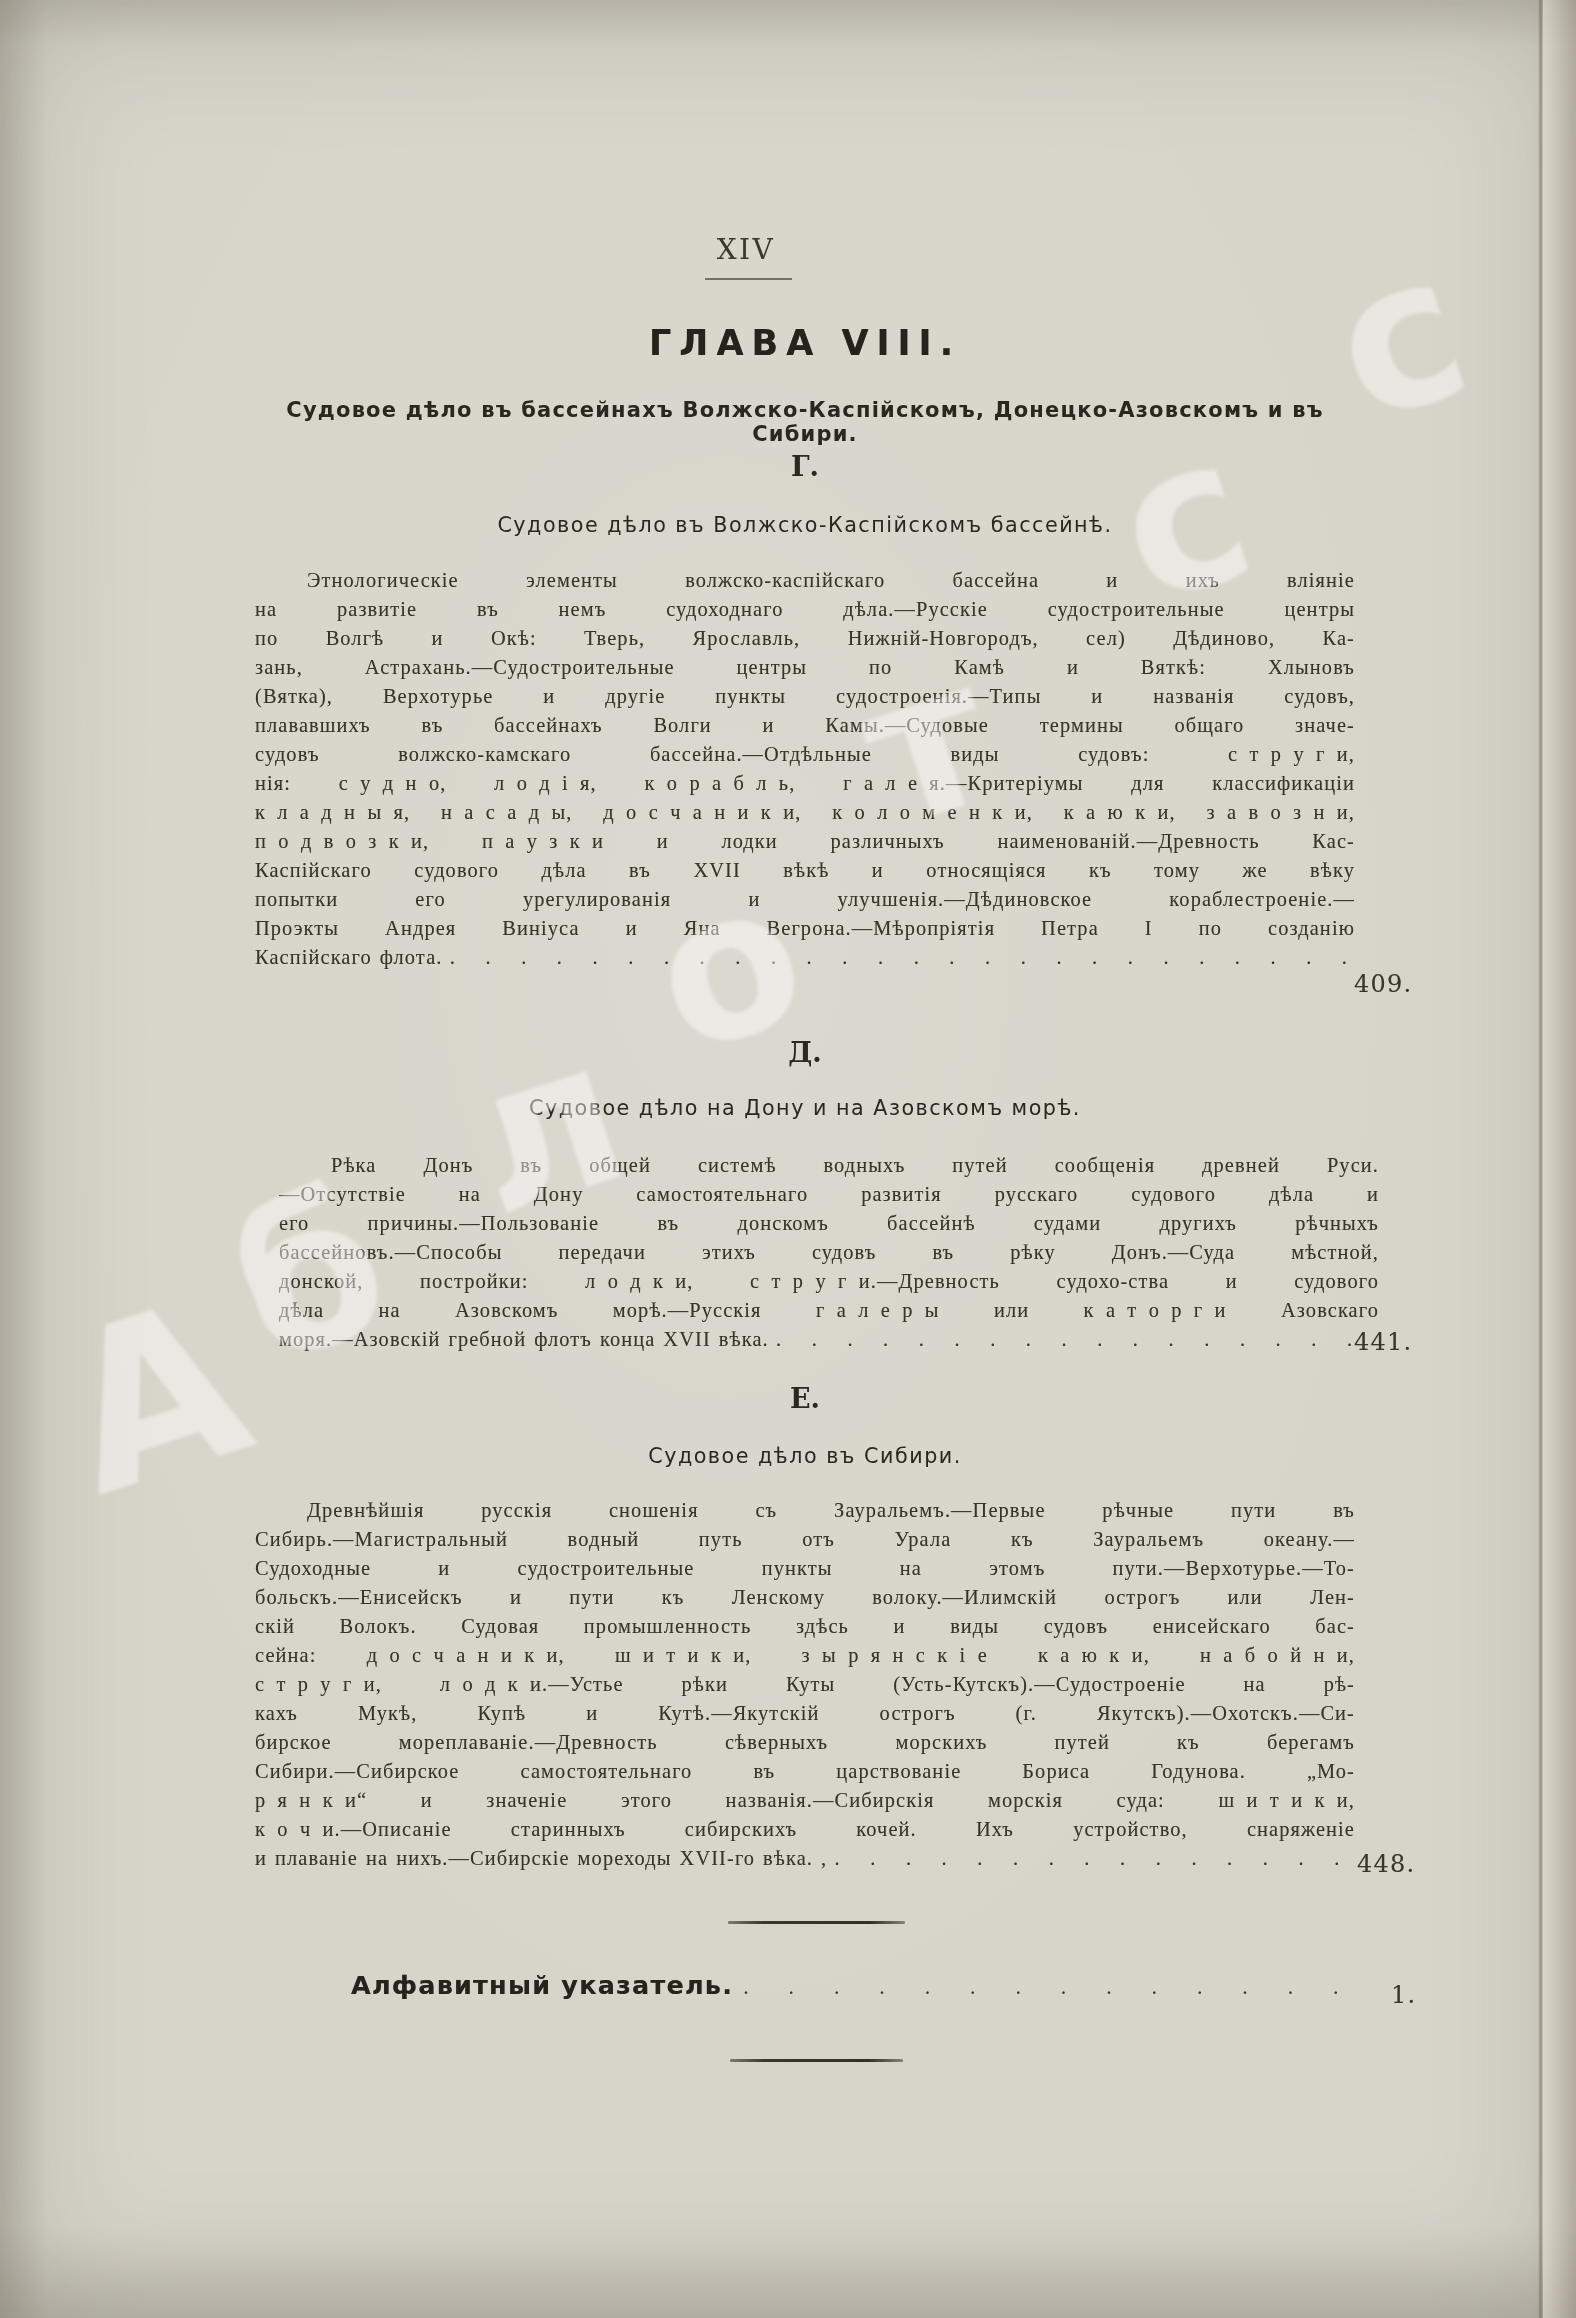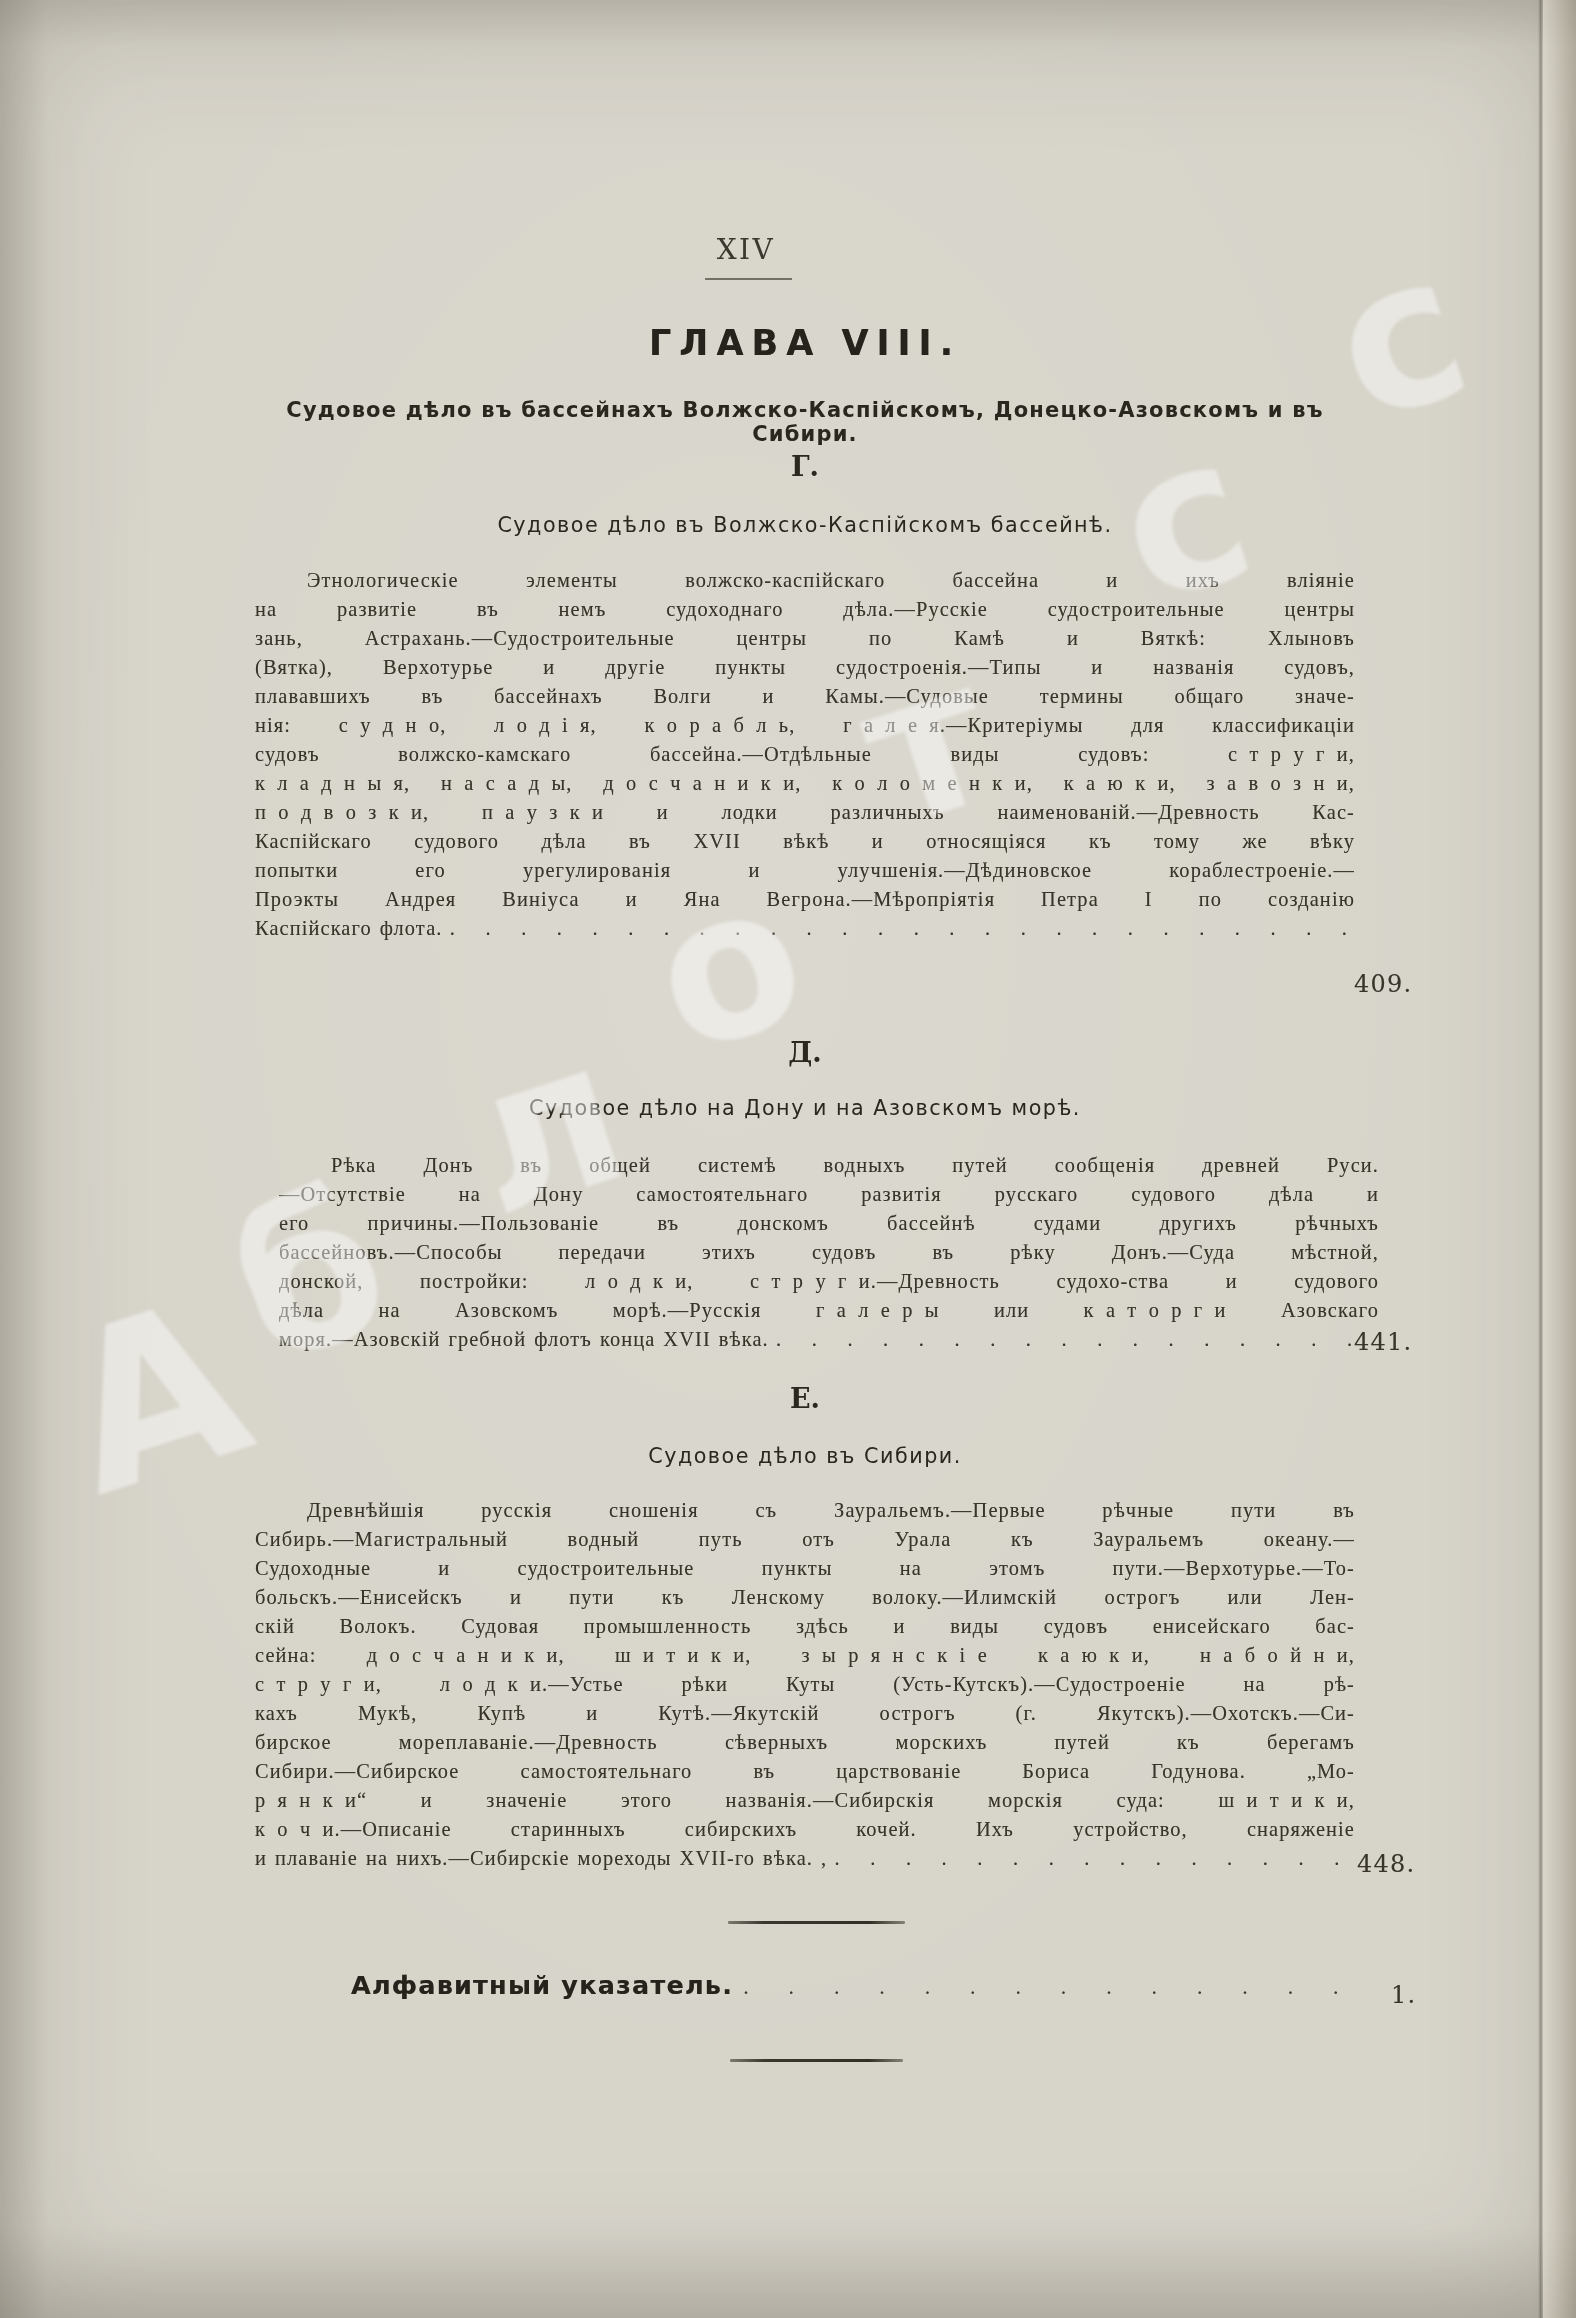--- a/index.html
+++ b/index.html
@@ -91,25 +91,26 @@
   <div class="folio-rule"></div>
 
   <h1 class="chapter">ГЛАВА VIII.</h1>
   <h2 class="subtitle">Судовое дѣло въ бассейнахъ Волжско-Каспійскомъ, Донецко-Азовскомъ и въ Сибири.</h2>
 
   <div class="sec-letter s0-letter">Г.</div>
   <div class="sec-title s0-title">Судовое дѣло въ Волжско-Каспійскомъ бассейнѣ.</div>
   <div class="sec-lines s0-lines">
       <div class="line indent">Этнологическіе элементы волжско-каспійскаго бассейна и ихъ вліяніе</div>
       <div class="line">на развитіе въ немъ судоходнаго дѣла.—Русскіе судостроительные центры</div>
+      <div class="line">по Волгѣ и Окѣ: Тверь, Ярославль, Нижній-Новгородъ, сел) Дѣдиново, Ка-</div>
       <div class="line">зань, Астрахань.—Судостроительные центры по Камѣ и Вяткѣ: Хлыновъ</div>
       <div class="line">(Вятка), Верхотурье и другіе пункты судостроенія.—Типы и названія судовъ,</div>
       <div class="line">плававшихъ въ бассейнахъ Волги и Камы.—Судовые термины общаго значе-</div>
+      <div class="line">судовъ волжско-камскаго бассейна.—Отдѣльные виды судовъ: с т р у г и,</div>
       <div class="line">нія: с у д н о, л о д і я, к о р а б л ь, г а л е я.—Критеріумы для классификаціи</div>
-      <div class="line">судовъ волжско-камскаго бассейна.—Отдѣльные виды судовъ: с т р у г и,</div>
       <div class="line">к л а д н ы я, н а с а д ы, д о с ч а н и к и, к о л о м е н к и, к а ю к и, з а в о з н и,</div>
       <div class="line">п о д в о з к и, п а у з к и и лодки различныхъ наименованій.—Древность Кас-</div>
       <div class="line">Каспійскаго судового дѣла въ XVII вѣкѣ и относящіяся къ тому же вѣку</div>
       <div class="line">попытки его урегулированія и улучшенія.—Дѣдиновское кораблестроеніе.—</div>
       <div class="line">Проэкты Андрея Виніуса и Яна Вегрона.—Мѣропріятія Петра I по созданію</div>
       <div class="line leader">
         <span class="lead-pre">Каспійскаго флота.</span>
         <span class="dots">.      .      .      .      .      .      .      .      .      .      .      .      .      .      .      .      .      .      .      .      .      .      .      .      .      .      .      .      .      .</span>
       </div>
     </div>

